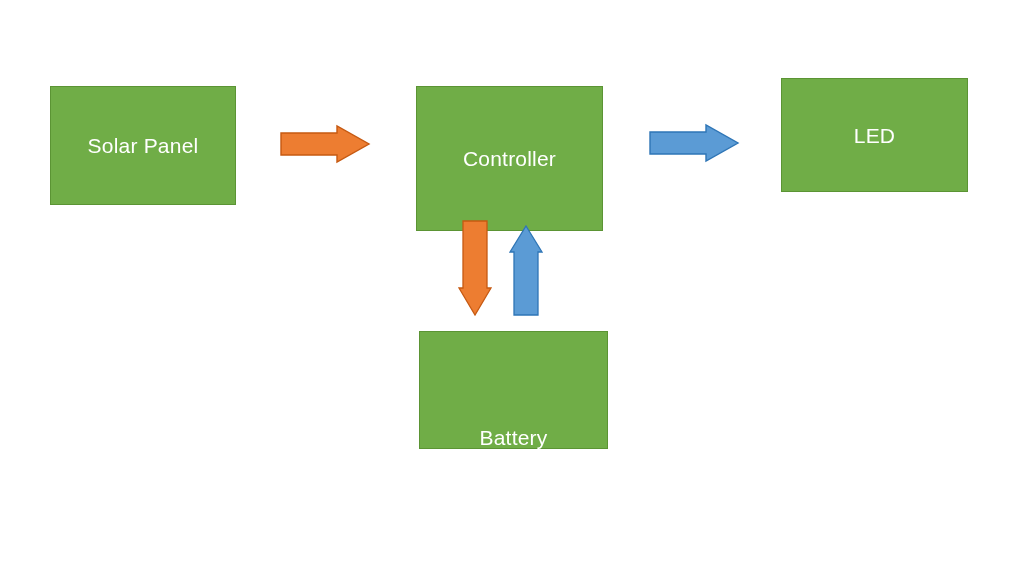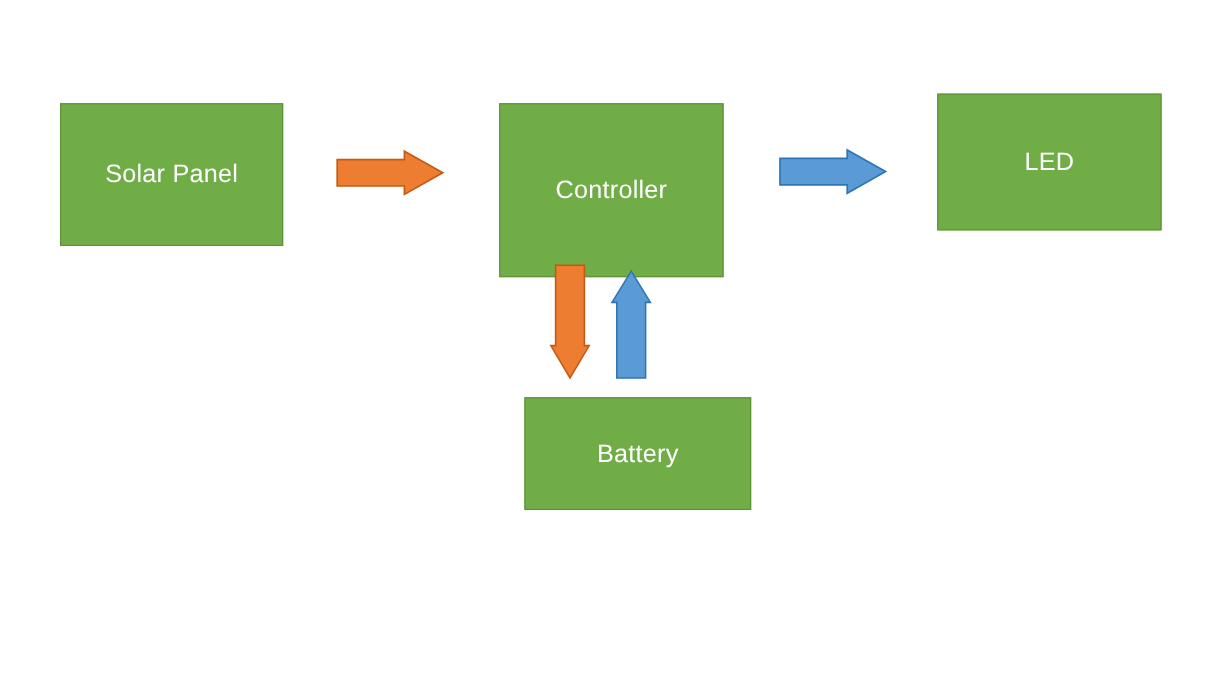--- a/index.html
+++ b/index.html
@@ -38,21 +38,21 @@
     font-weight: 400;
     letter-spacing: 0.2px;
     line-height: 1;
     white-space: nowrap;
     text-align: center;
   }
 
   #node-solar-panel { left: 50px;  top: 86px;  width: 186px; height: 119px; }
   #node-controller  { left: 416px; top: 86px;  width: 187px; height: 145px; }
   #node-led         { left: 781px; top: 78px;  width: 187px; height: 114px; }
-  #node-battery     { left: 437px; top: 331px; width: 189px; height: 94px; }
+  #node-battery     { left: 419px; top: 331px; width: 189px; height: 118px; align-items: flex-end; }
 
   
   .arrow {
     position: absolute;
     display: block;
   }
   .arrow svg { display: block; overflow: visible; }
 
   #arrow-solar-to-controller { left: 279px; top: 124px;  width: 92px;  height: 40px; }
   #arrow-controller-to-led   { left: 648px; top: 123px;  width: 92px;  height: 40px; }

